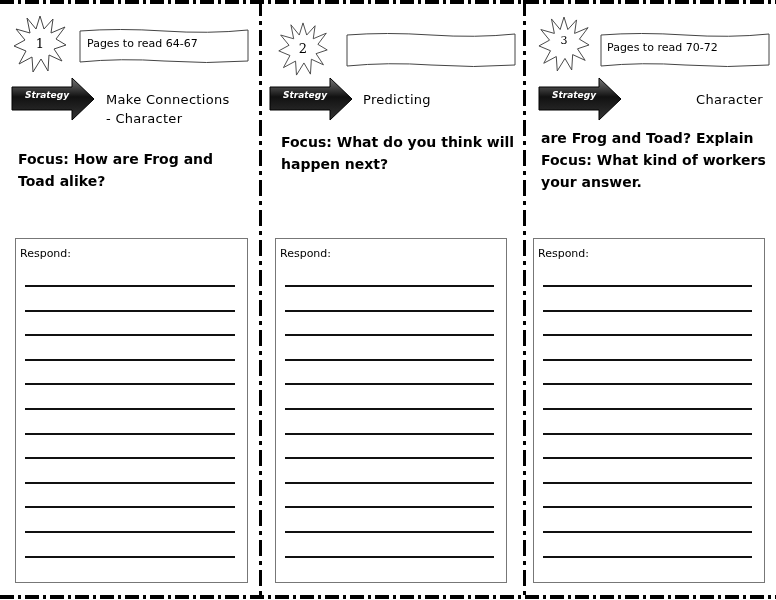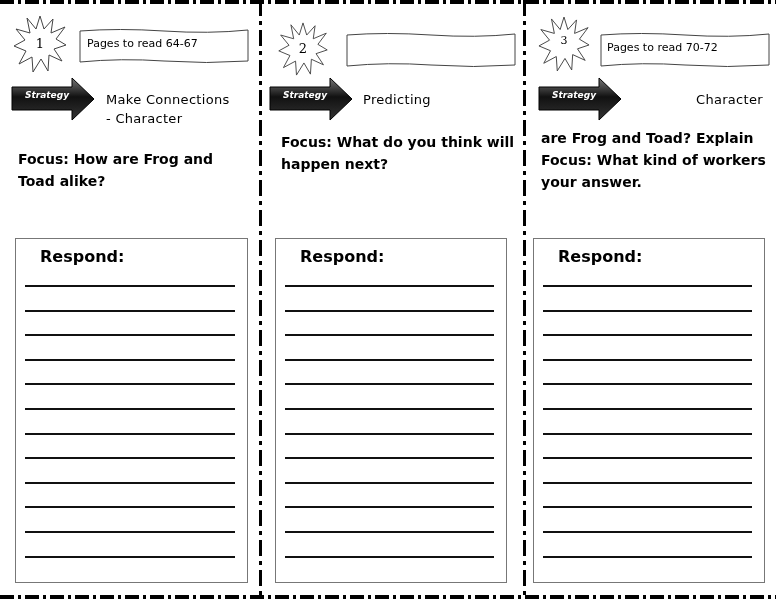--- a/index.html
+++ b/index.html
@@ -17,21 +17,21 @@
   .banner { position:absolute; height:36px; }
   .banner svg { position:absolute; left:0; top:0; }
   .banner-text { position:absolute; left:8px; top:9px; font-size:11px; white-space:nowrap; }
   .arrow { position:absolute; width:84px; height:44px; }
   .arrow svg { position:absolute; left:0; top:0; }
   .arrow-label { position:absolute; left:8px; top:13px; width:56px; text-align:center;
     color:#fff; font-size:9px; font-weight:bold; font-style:italic; }
   .strategy { position:absolute; font-size:13px; line-height:19px; letter-spacing:0.3px; }
   .focus { position:absolute; font-size:14px; line-height:22px; font-weight:bold; }
   .respond-box { position:absolute; top:238px; height:345px; border:1px solid #777; box-sizing:border-box; }
-  .respond-label { position:absolute; left:24px; top:8px; font-size:16px; font-weight:bold; }
+  .respond-label { position:absolute; left:4px; top:8px; font-size:11px; font-weight:normal; }
   .line { position:absolute; left:9px; right:12px; height:2px; background:#111; }
 </style>
 </head>
 <body>
 
 <div class="hborder" style="top:0;"></div>
 <div class="hborder" style="top:595px;"></div>
 <div class="vborder" style="left:259px;"></div>
 <div class="vborder" style="left:523px;"></div>
 

